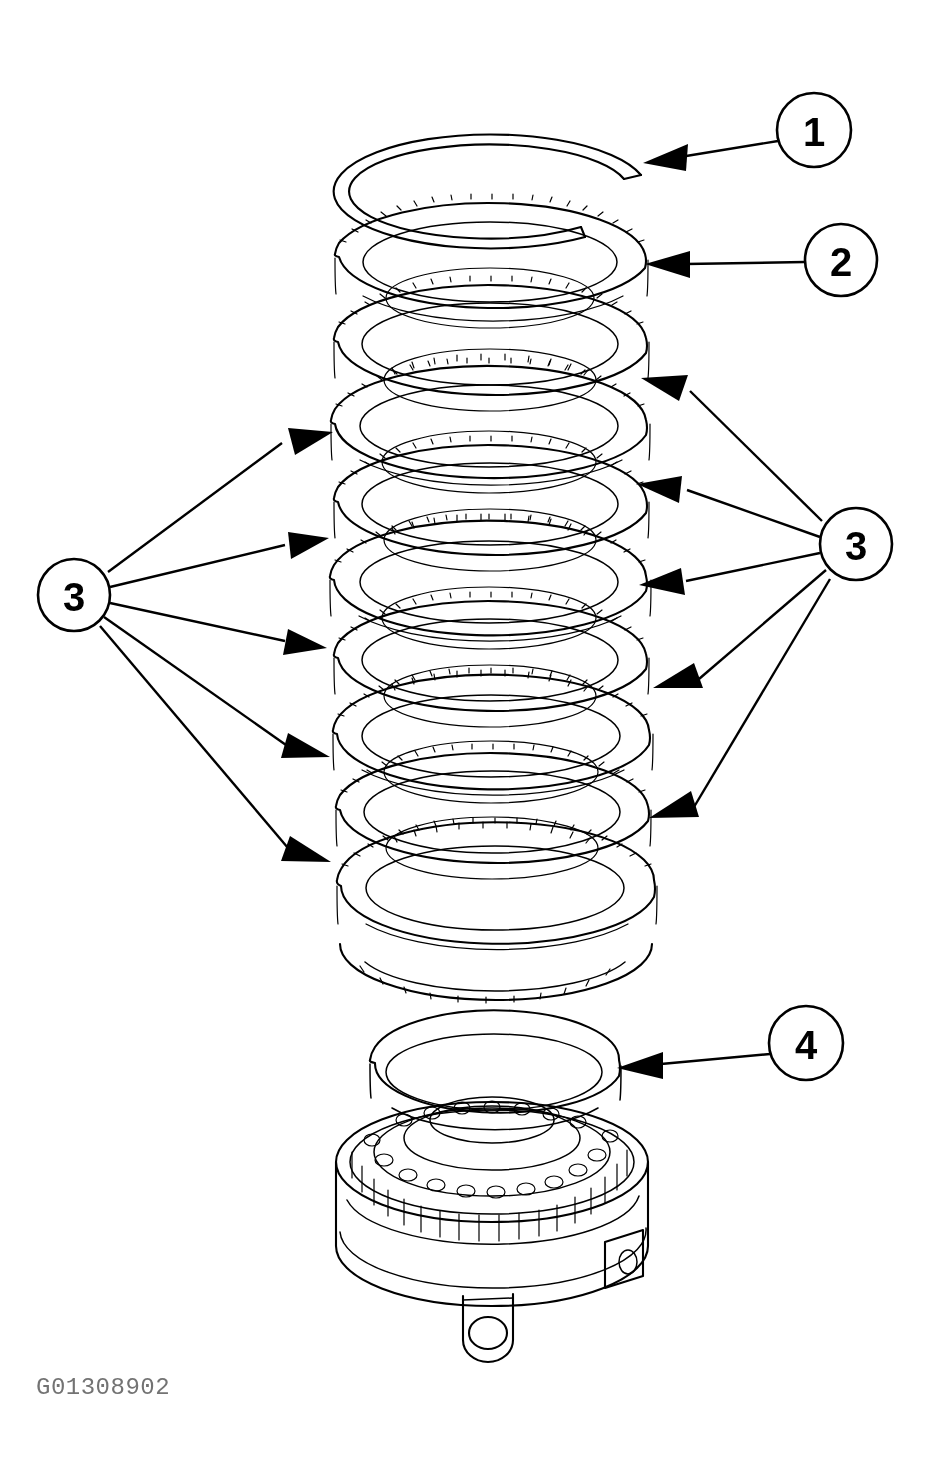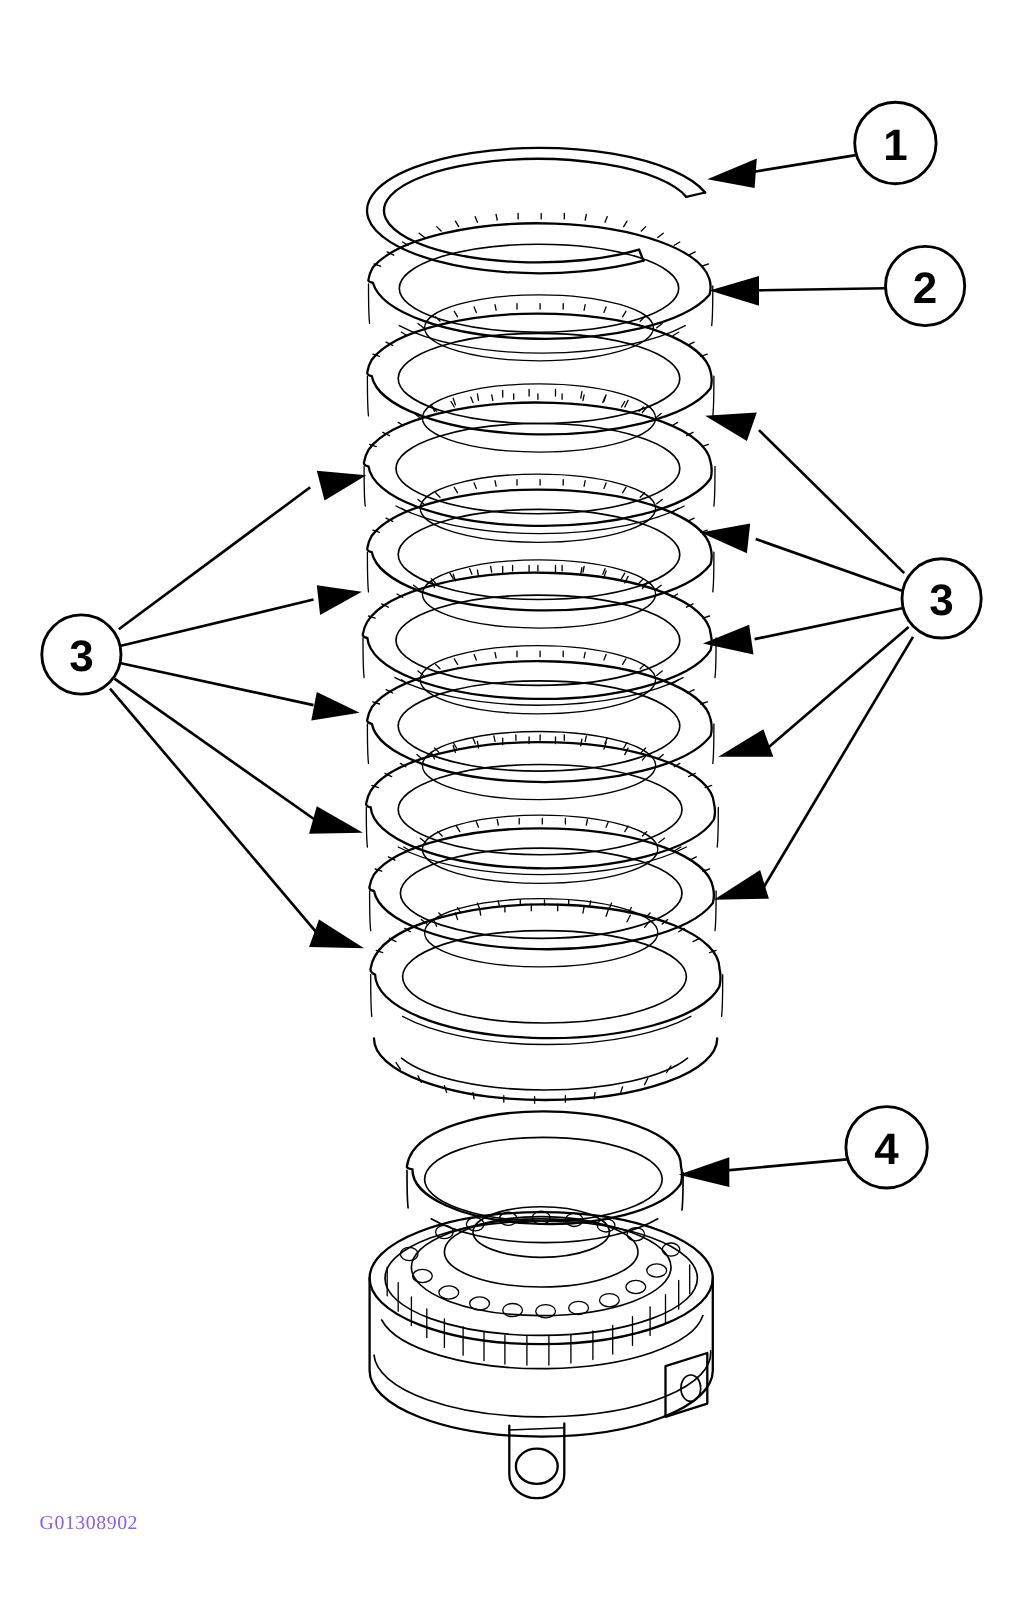--- a/index.html
+++ b/index.html
@@ -67,24 +67,24 @@
     stroke-linecap: butt;
   }
   .arrowhead {
     fill: #000000;
     stroke: none;
   }
   #caption {
     position: absolute;
     left: 36px;
     top: 1374px;
-    font-family: Liberation Serif, serif;
-    font-size: 18px;
+    font-family: Liberation Mono, monospace;
+    font-size: 24px;
     letter-spacing: 0.5px;
-    color: #8b5cf6;
+    color: #737373;
     white-space: nowrap;
   }
 </style>
 </head>
 <body>
 
 <div id="page">
 
   <svg id="diagram-svg" viewBox="0 0 931 1476">
 

